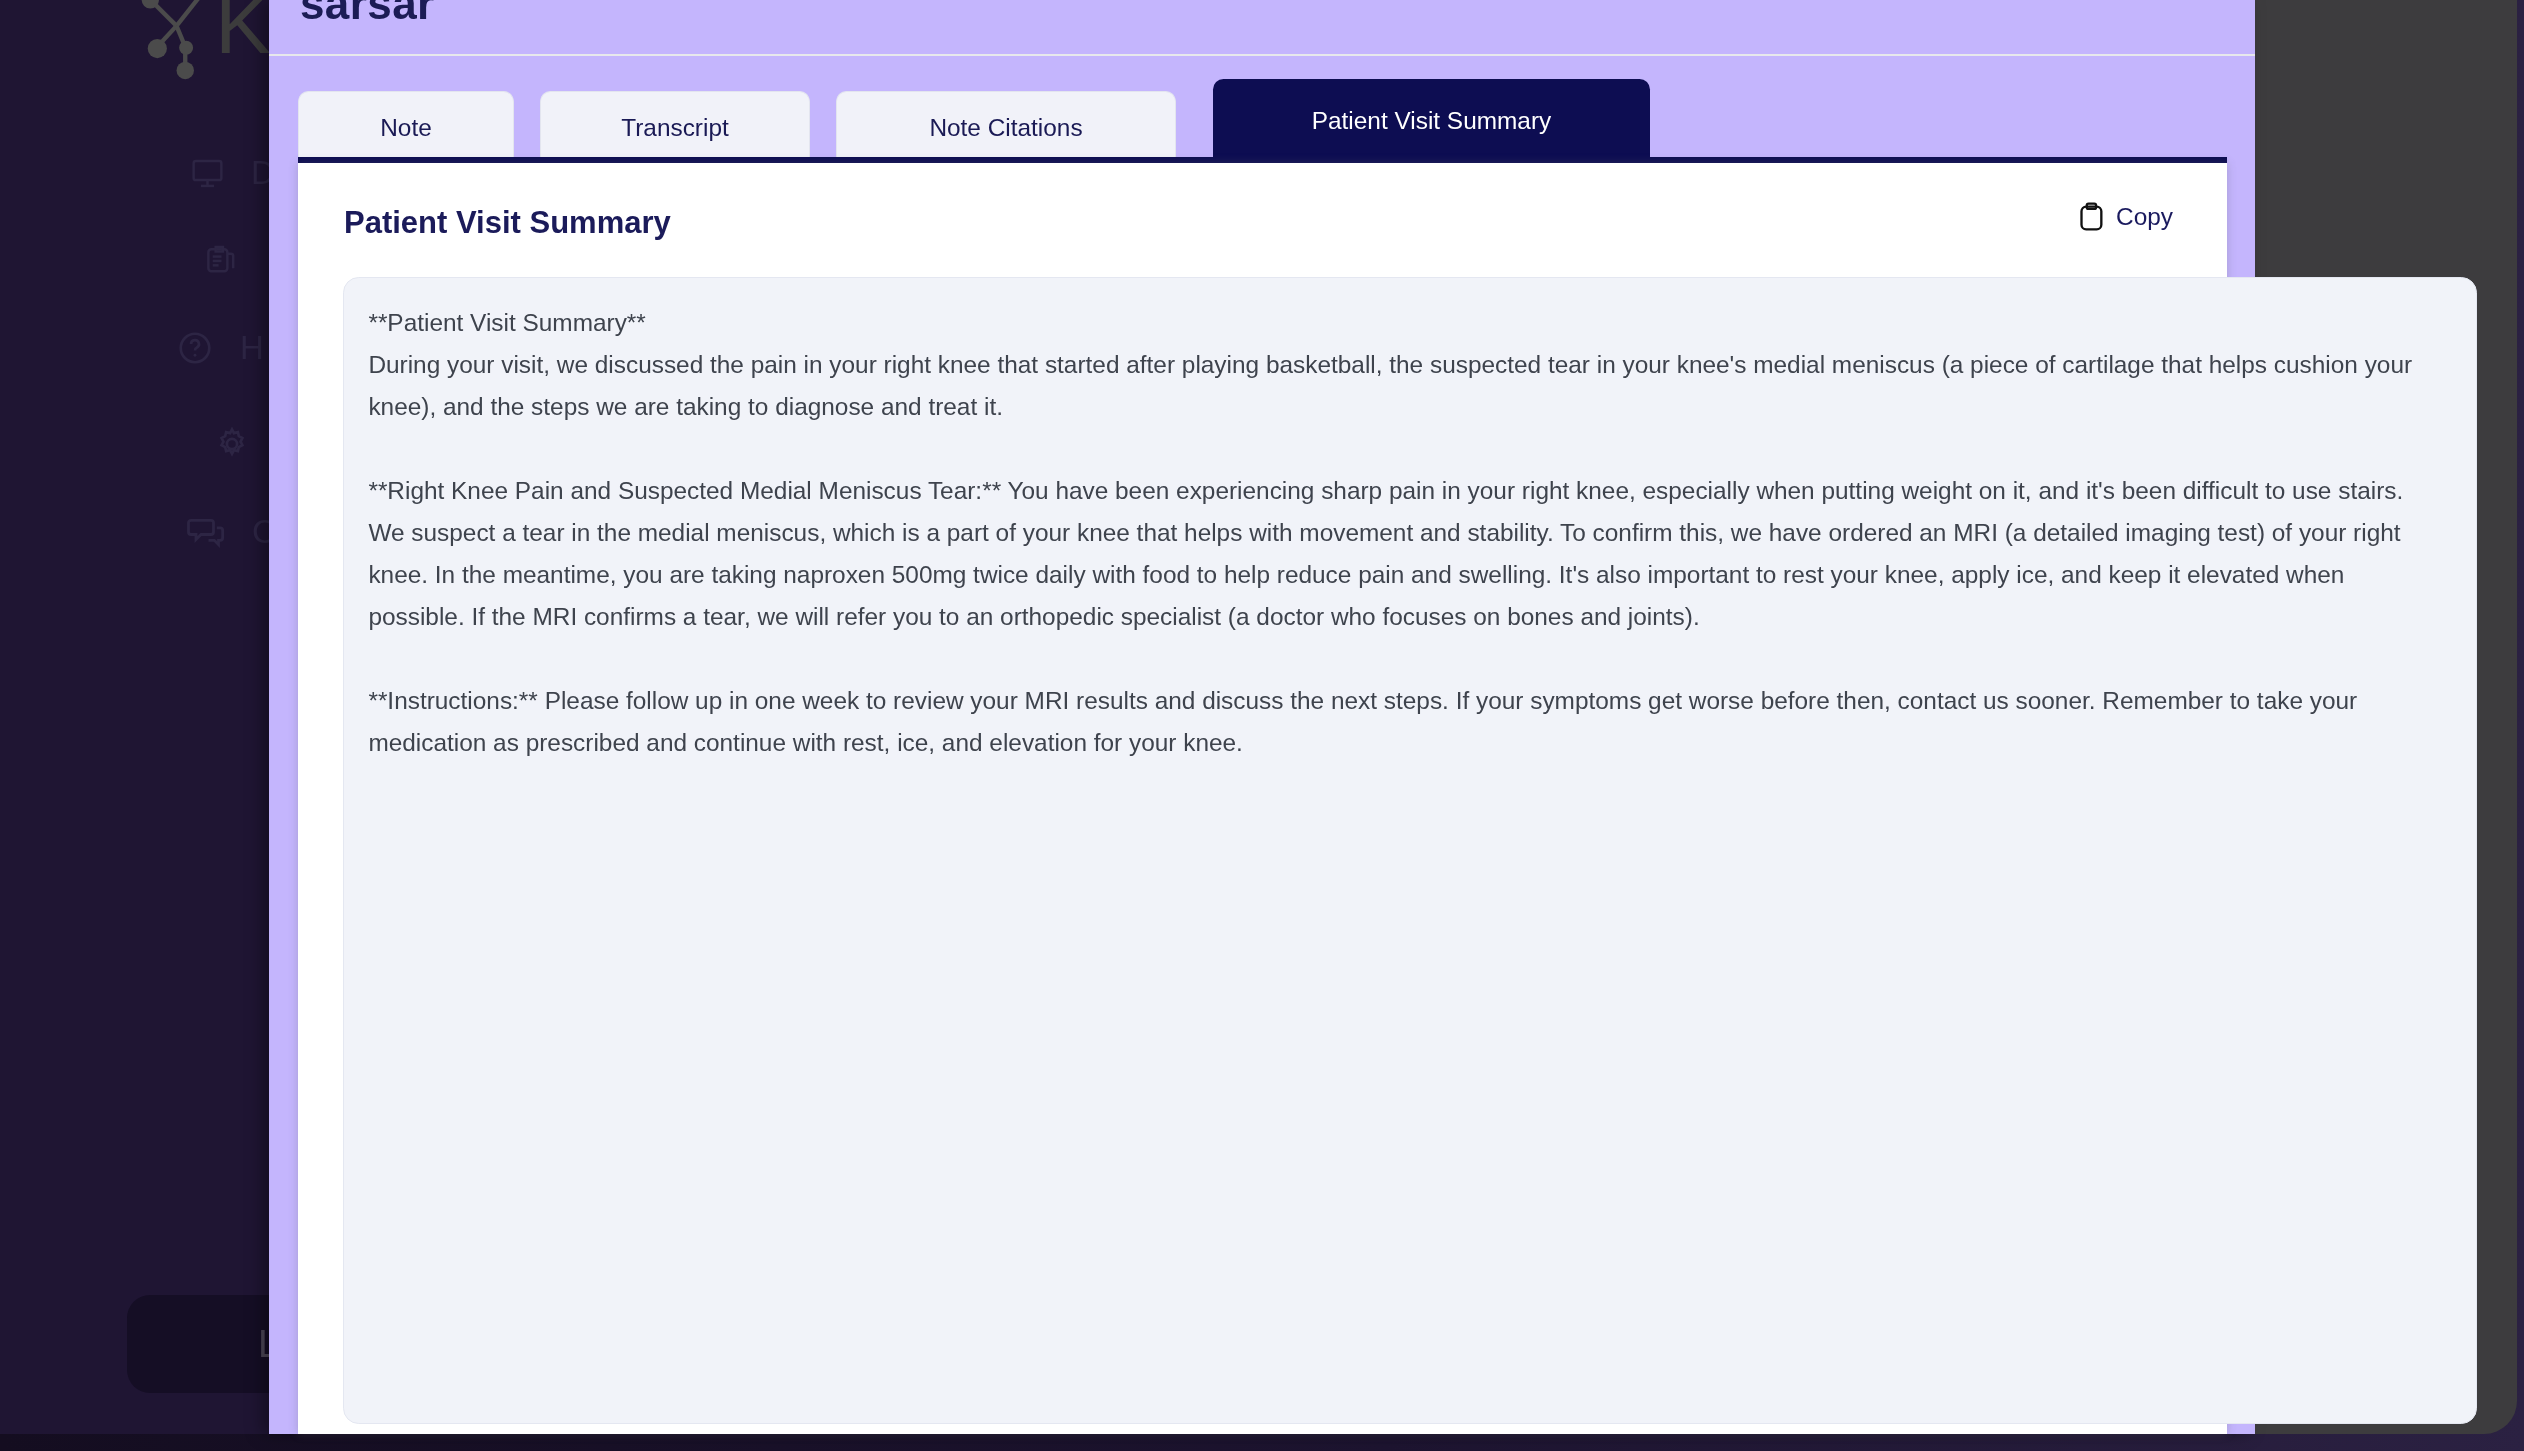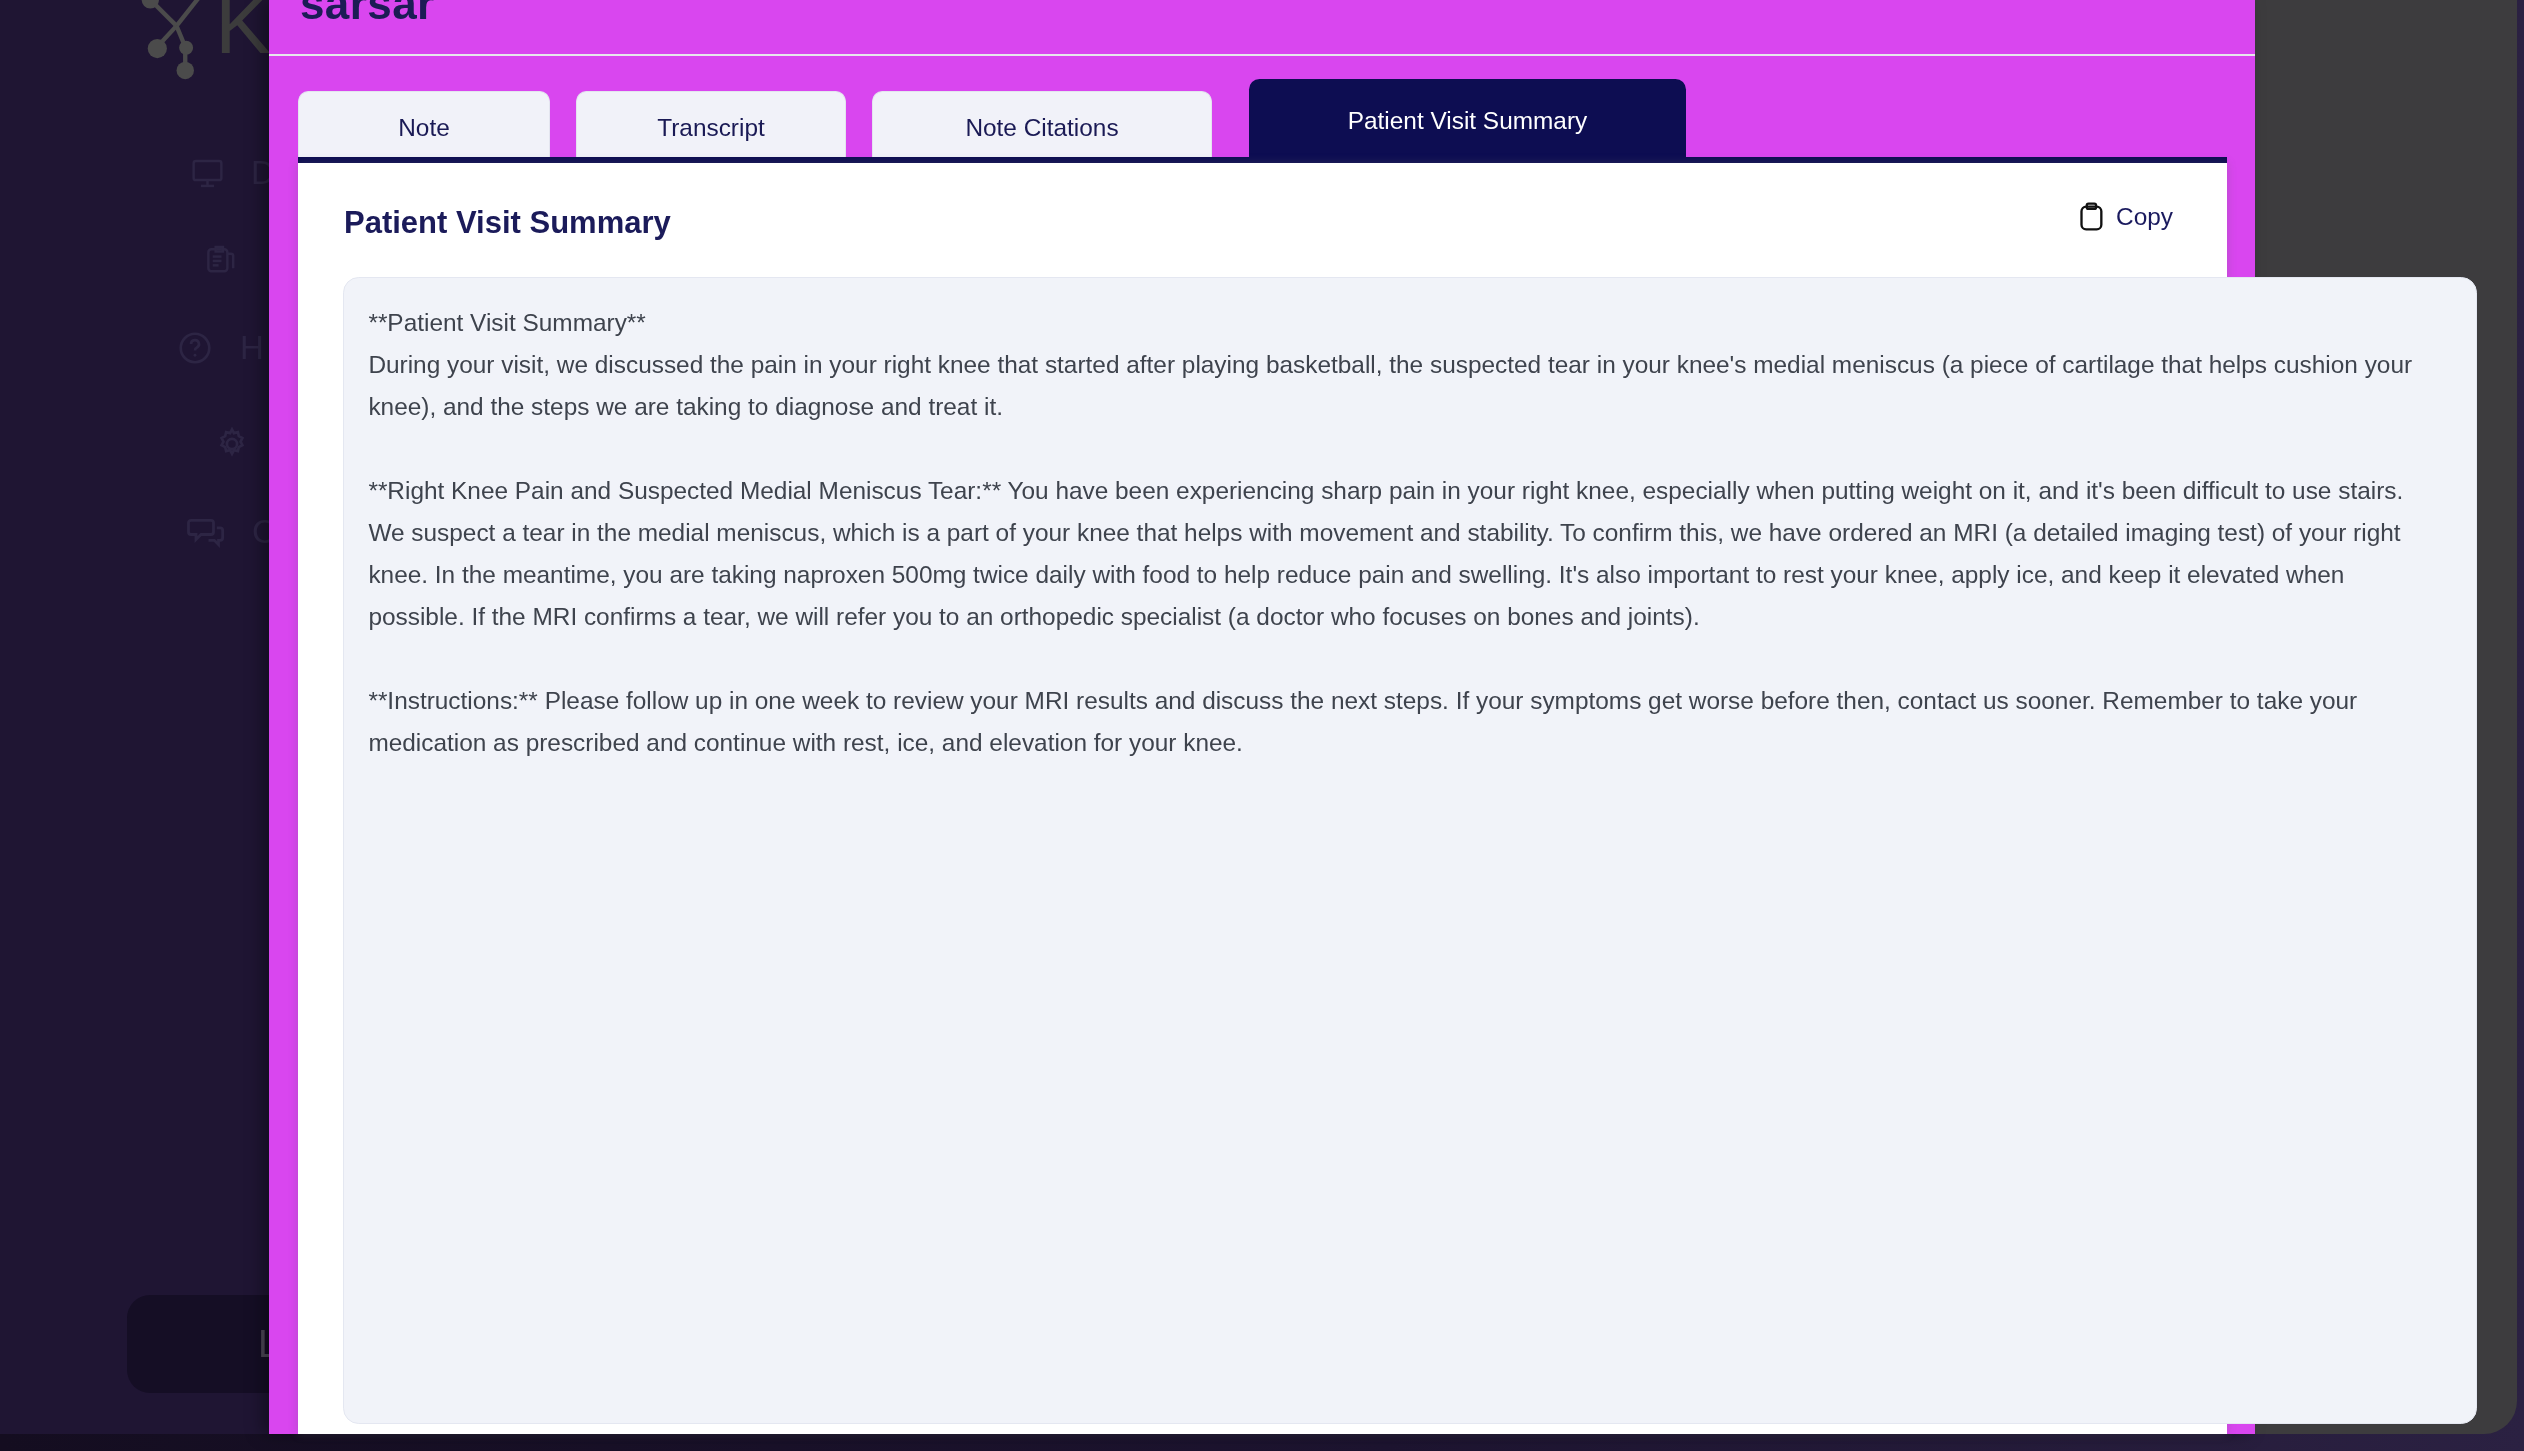--- a/index.html
+++ b/index.html
@@ -29,39 +29,39 @@
   .logout-btn {
     position:absolute; left:127px; top:1295px; width:183px; height:98px;
     background:#150e25; border-radius:23px; border:none;
     display:flex; align-items:center; cursor:pointer;
   }
   .logout-label { margin-left:131px; font-size:38px; color:#4e4858; font-weight:500; }
 
   
   .modal {
     position:absolute; left:269px; top:0; width:1986px; height:1434px;
-    background:#d946ef; box-shadow:-7px 0 15.7px rgba(0,0,0,.35);
+    background:#c4b5fd; box-shadow:-7px 0 15.7px rgba(0,0,0,.35);
   }
   .modal-title {
     position:absolute; left:31px; top:-21px;
     font-size:44px; font-weight:700; color:#1c1c55; letter-spacing:0.4px;
   }
   .title-divider { position:absolute; left:0; top:54px; width:100%; height:1.7px; background:#e7e8ec; }
 
   .tabs-row {
     position:absolute; left:29px; top:79px; width:1929px; height:84px;
     display:flex; align-items:flex-end;
   }
   .tab {
     height:72px; background:#f1f2f9; border:0.9px solid #e3e5ef; border-bottom:none;
     border-radius:10.5px 10.5px 0 0; color:#1a1a55; font-size:24.4px; font-weight:500;
     display:flex; align-items:center; justify-content:center;
     cursor:pointer; margin-right:26px; font-family:"Liberation Sans",sans-serif;
   }
-  .tab.t0 { width:252px; } .tab.t1 { width:291px; } .tab.t2 { width:270px; }
+  .tab.t0 { width:216px; } .tab.t1 { width:291px; } .tab.t2 { width:270px; }
   .tab.t3 { width:340px; margin-right:37px; }
   .tab.active {
     width:437px; height:84px; background:#0d0d52; border:none; color:#ffffff;
     margin-right:0;
   }
   .tab-underline { position:absolute; left:29px; top:157px; width:1929px; height:6.1px; background:#0d0d52; }
 
   .content-panel {
     position:absolute; left:29px; top:163px; width:1929px; height:1271px;
     background:#ffffff; box-shadow:0 0 8.7px rgba(95,95,110,.30);

